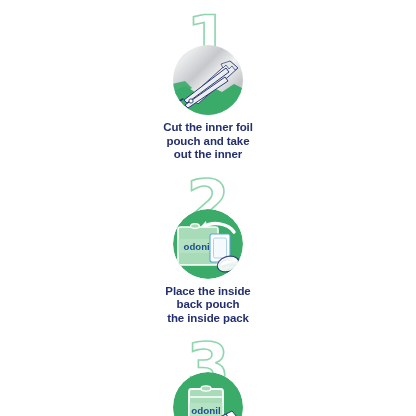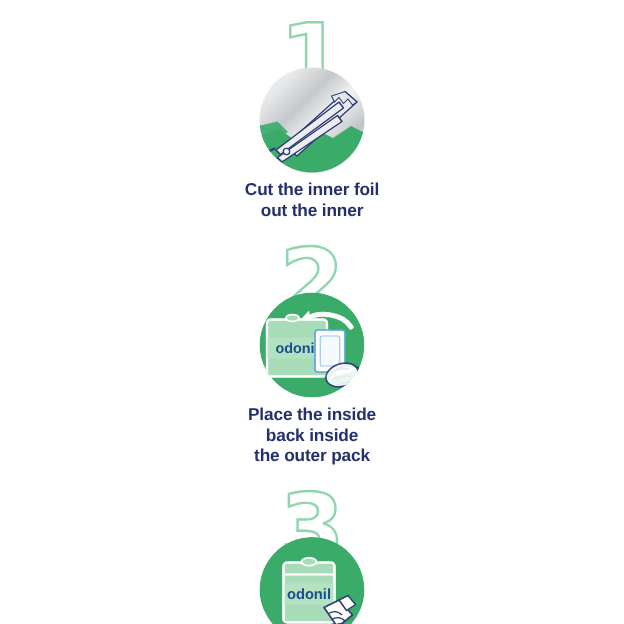--- a/index.html
+++ b/index.html
@@ -137,20 +137,21 @@
             <circle cx="19" cy="57" r="2.1" fill="#ffffff" stroke="#2b3a72" stroke-width="0.9"></circle>
 
             <path d="M11,55 L5,58" stroke="#2b3a72" stroke-width="1.4" fill="none" stroke-linecap="round"></path>
             <path d="M12,62 L5,63" stroke="#2b3a72" stroke-width="1.4" fill="none" stroke-linecap="round"></path>
           </g>
         </svg>
       </div>
 
       <div class="caption">
         <span class="line">Cut the inner foil</span>
+        <span class="line">pouch and take</span>
         <span class="line">out the inner</span>
       </div>
     </div>
 
     <div class="step step-2">
       <div class="ghost-number">2</div>
 
       <div class="circle-wrap">
         <svg width="72" height="72" viewBox="0 0 72 72" aria-hidden="true">
           <defs>
@@ -179,22 +180,22 @@
             <path d="M49,54 q6,-3 12,-2" stroke="#2b3a72" stroke-width="1" fill="none"></path>
             <path d="M50,59 q6,-3 13,-2" stroke="#2b3a72" stroke-width="1" fill="none"></path>
             <path d="M52,63 q6,-3 12,-2" stroke="#2b3a72" stroke-width="1" fill="none"></path>
             <ellipse cx="56" cy="56" rx="11" ry="7.5" transform="rotate(-18 56 56)" fill="#ffffff" stroke="#2b3a72" stroke-width="1.1" opacity="0.9"></ellipse>
           </g>
         </svg>
       </div>
 
       <div class="caption">
         <span class="line">Place the inside</span>
-        <span class="line">back inside</span>
-        <span class="line">the outer pack</span>
+        <span class="line">back pouch</span>
+        <span class="line">the inside pack</span>
       </div>
     </div>
 
     <div class="step step-3">
       <div class="ghost-number">3</div>
 
       <div class="circle-wrap">
         <svg width="72" height="72" viewBox="0 0 72 72" aria-hidden="true">
           <defs>
             <clipPath id="clip3">

